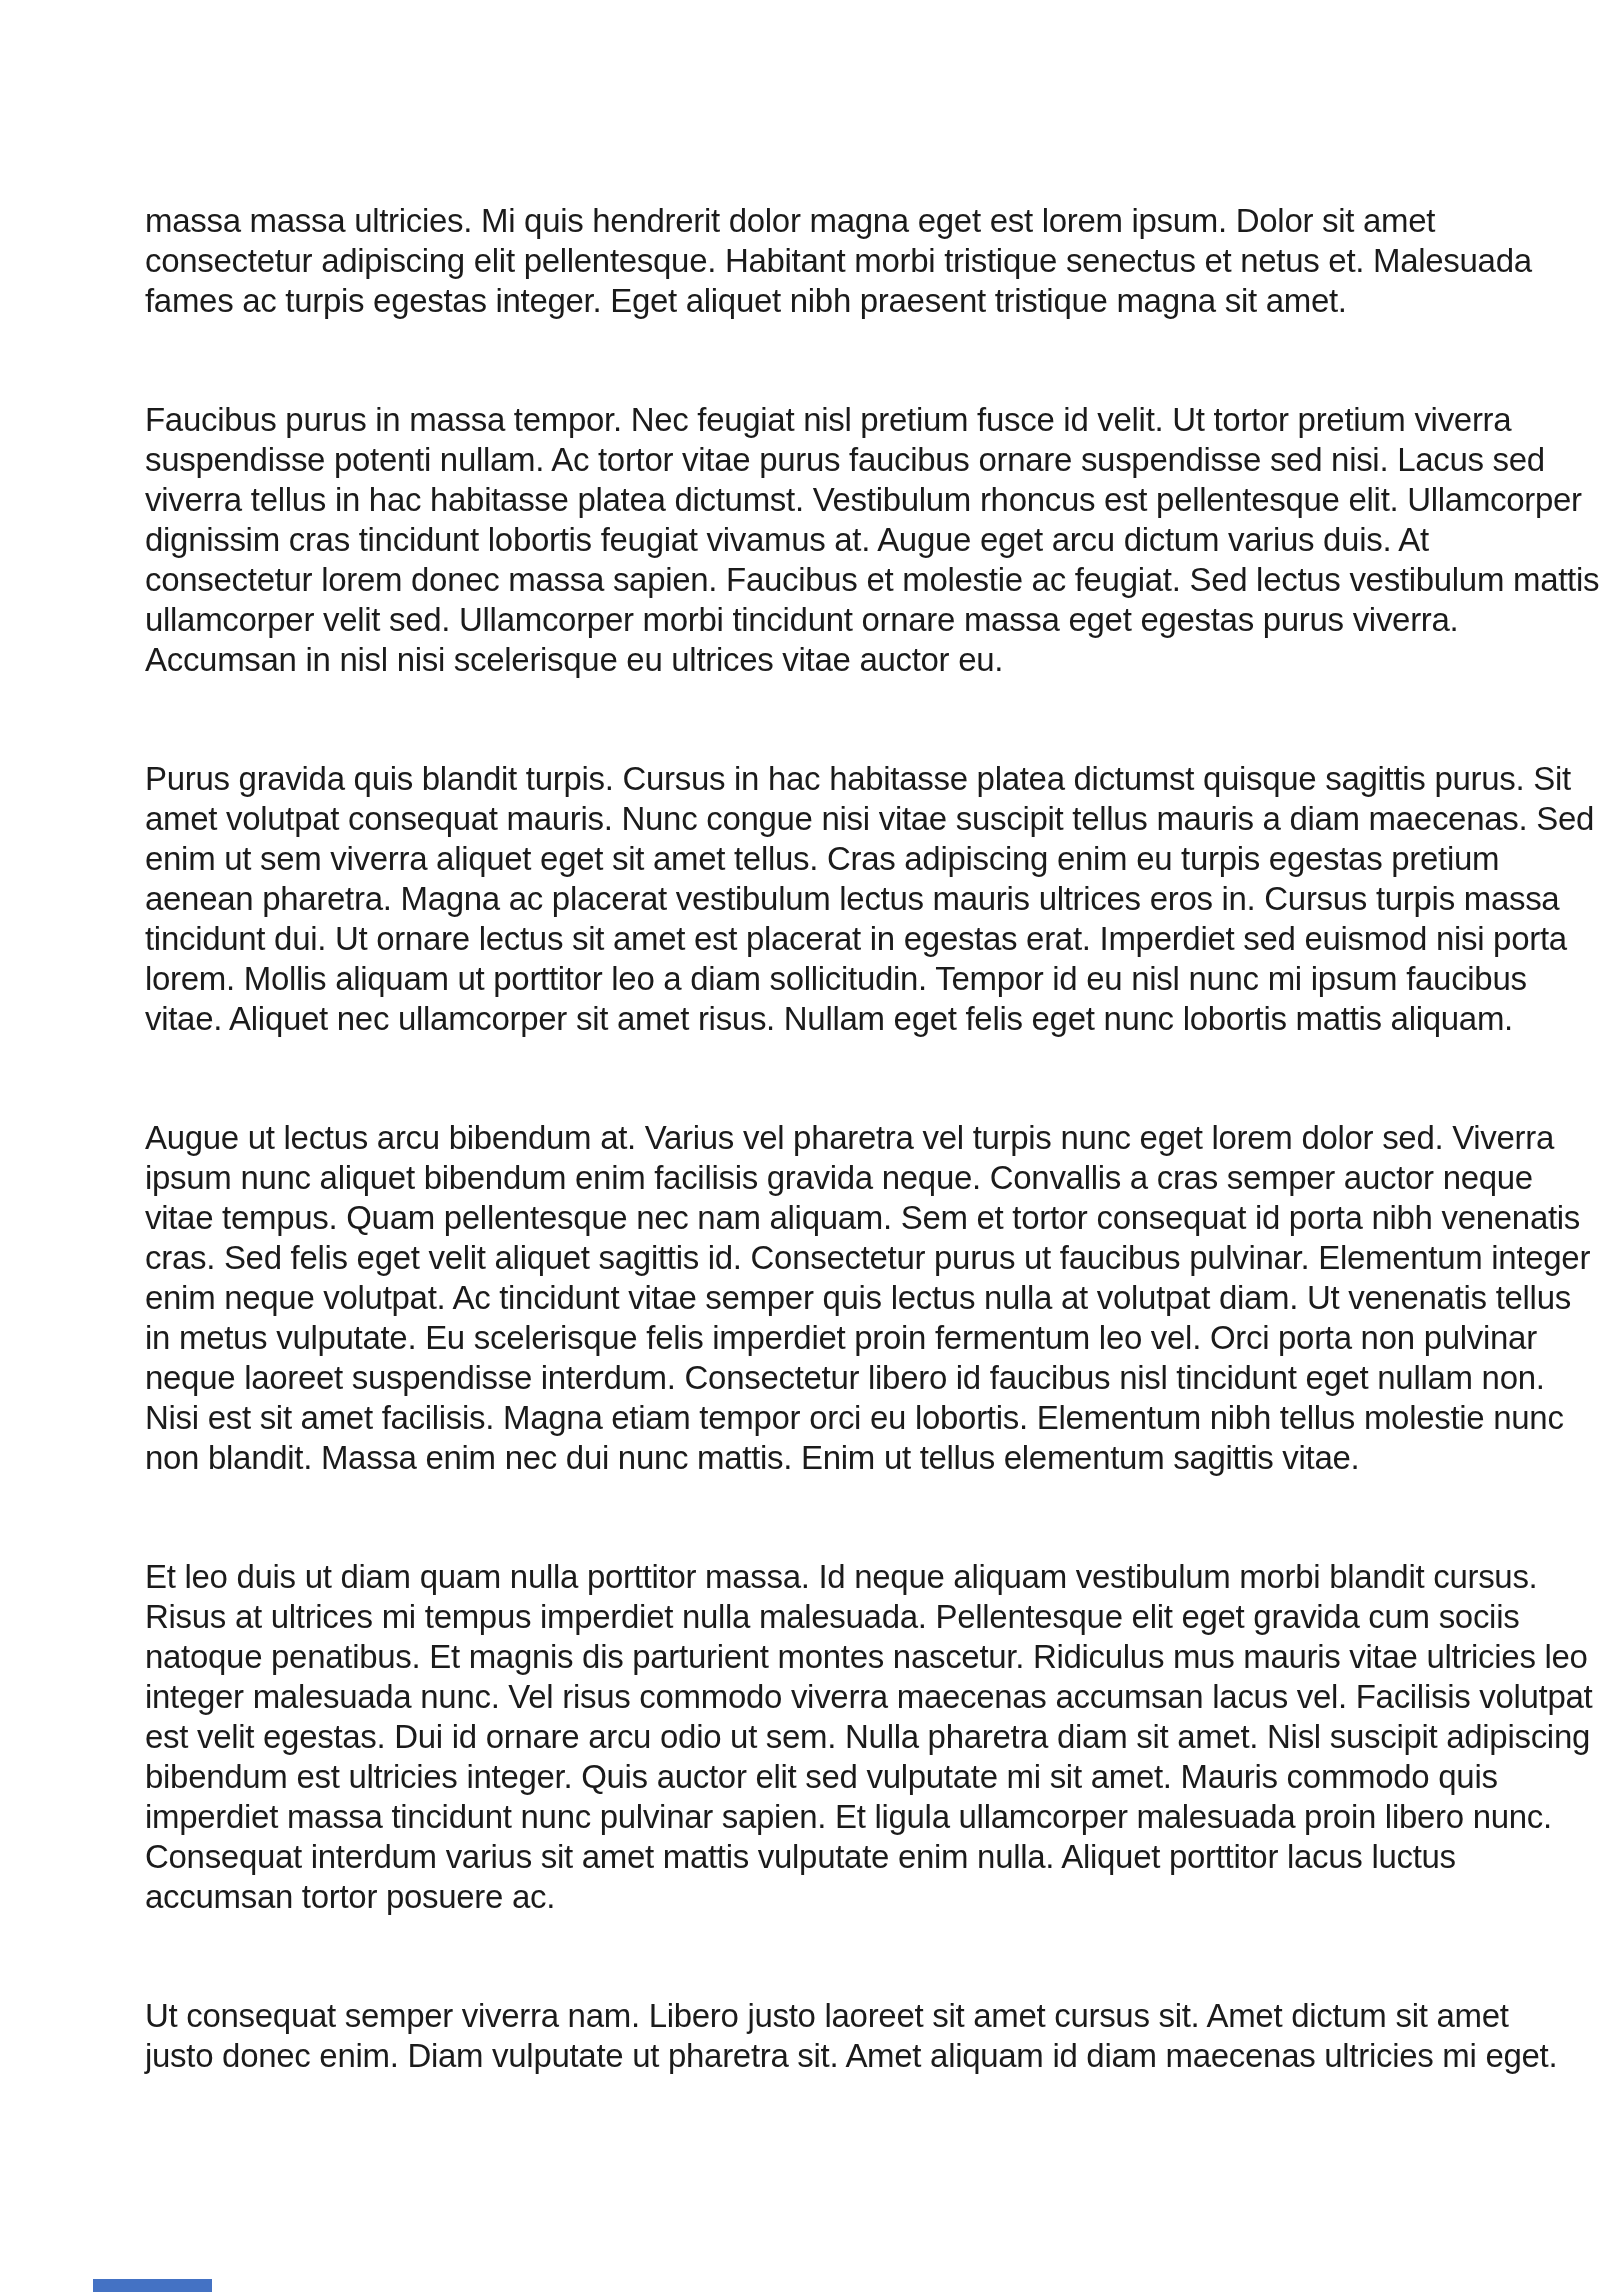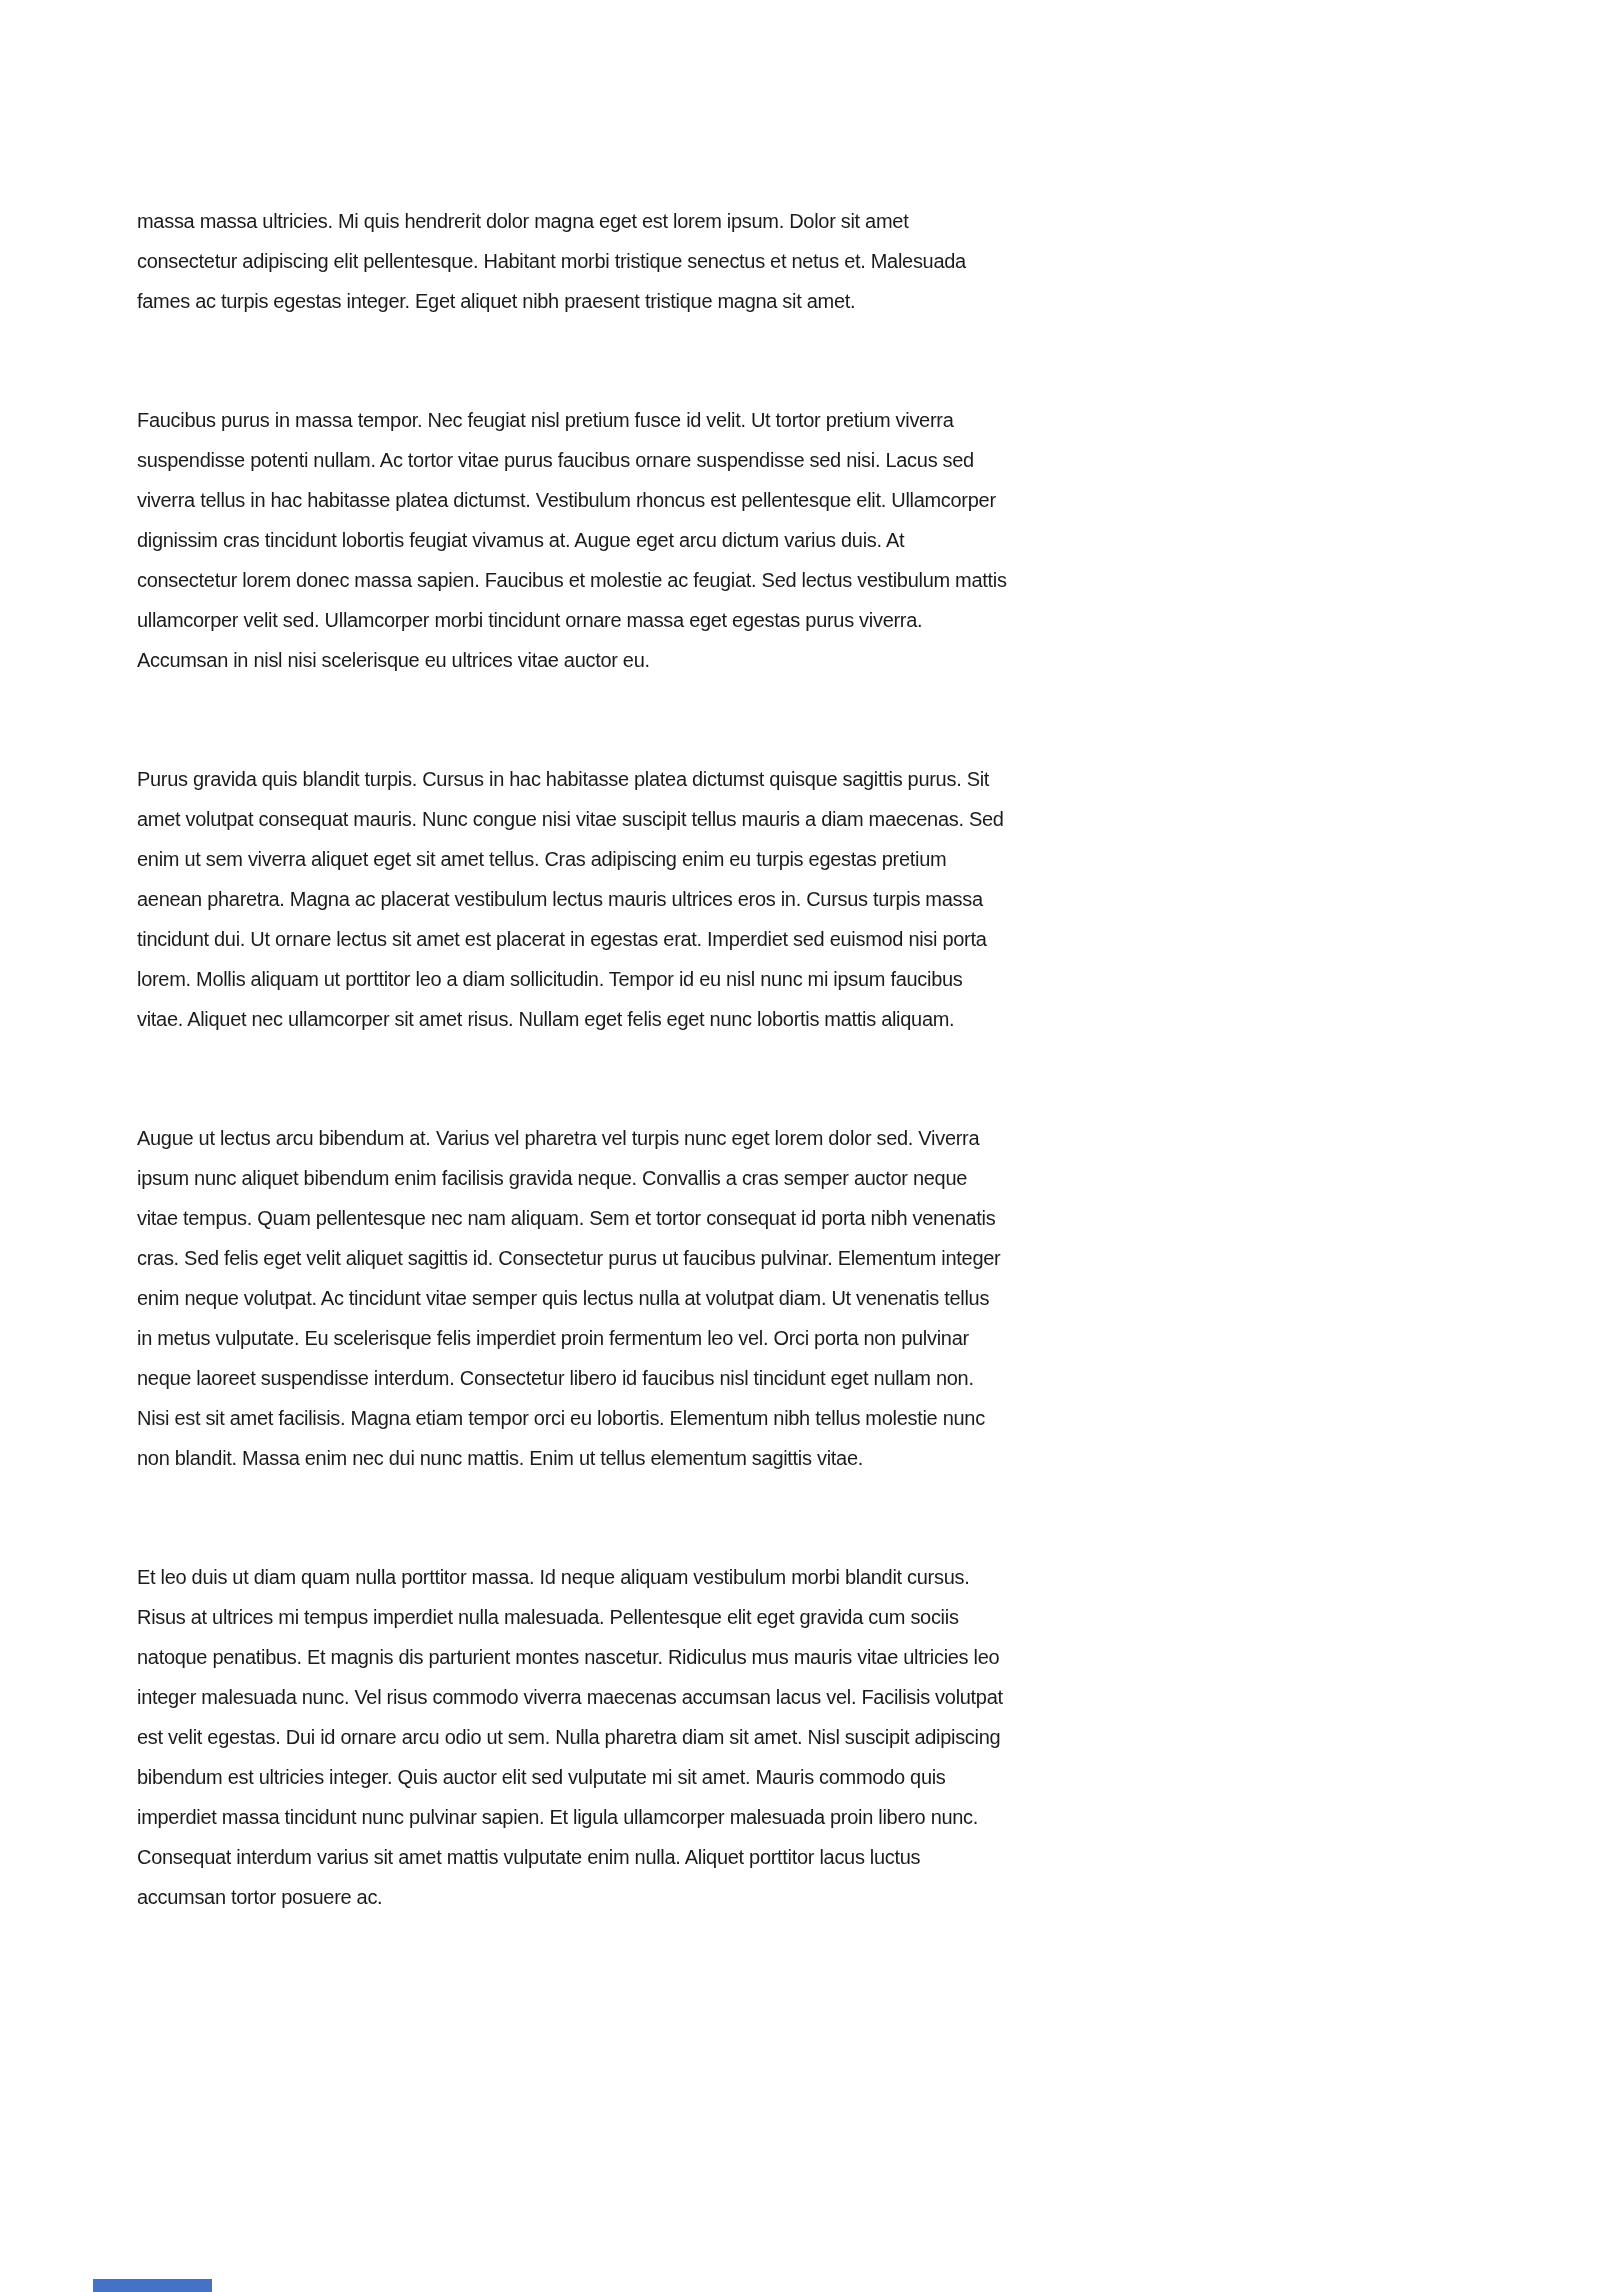--- a/index.html
+++ b/index.html
@@ -15,22 +15,22 @@
     overflow: hidden;
     font-family: "Liberation Sans", "DejaVu Sans", sans-serif;
   }
   .text-block {
     position: absolute;
     left: 133px;
     top: 201px;
     width: 1392px;
   }
   .text-block p {
-    margin: 0 0 79px 4px;
-    font-size: 20px;
+    margin: 0 0 79px 12px;
+    font-size: 33px;
     line-height: 40px;
     letter-spacing: -0.3px;
     color: #1b1b1b;
     white-space: pre;         
     font-weight: 400;
   }
   .clipped-blue {
     position: absolute;
     left: 93px;
     bottom: 0;
@@ -71,17 +71,19 @@
 non blandit. Massa enim nec dui nunc mattis. Enim ut tellus elementum sagittis vitae.</p>
     <p>Et leo duis ut diam quam nulla porttitor massa. Id neque aliquam vestibulum morbi blandit cursus.
 Risus at ultrices mi tempus imperdiet nulla malesuada. Pellentesque elit eget gravida cum sociis
 natoque penatibus. Et magnis dis parturient montes nascetur. Ridiculus mus mauris vitae ultricies leo
 integer malesuada nunc. Vel risus commodo viverra maecenas accumsan lacus vel. Facilisis volutpat
 est velit egestas. Dui id ornare arcu odio ut sem. Nulla pharetra diam sit amet. Nisl suscipit adipiscing
 bibendum est ultricies integer. Quis auctor elit sed vulputate mi sit amet. Mauris commodo quis
 imperdiet massa tincidunt nunc pulvinar sapien. Et ligula ullamcorper malesuada proin libero nunc.
 Consequat interdum varius sit amet mattis vulputate enim nulla. Aliquet porttitor lacus luctus
 accumsan tortor posuere ac.</p>
+    <p>Ut consequat semper viverra nam. Libero justo laoreet sit amet cursus sit. Amet dictum sit amet
+justo donec enim. Diam vulputate ut pharetra sit. Amet aliquam id diam maecenas ultricies mi eget.</p>
   </div>
 
   <div class="clipped-blue" style="background: rgb(68, 114, 196);"></div>
 </div>
 
 
 </body></html>

